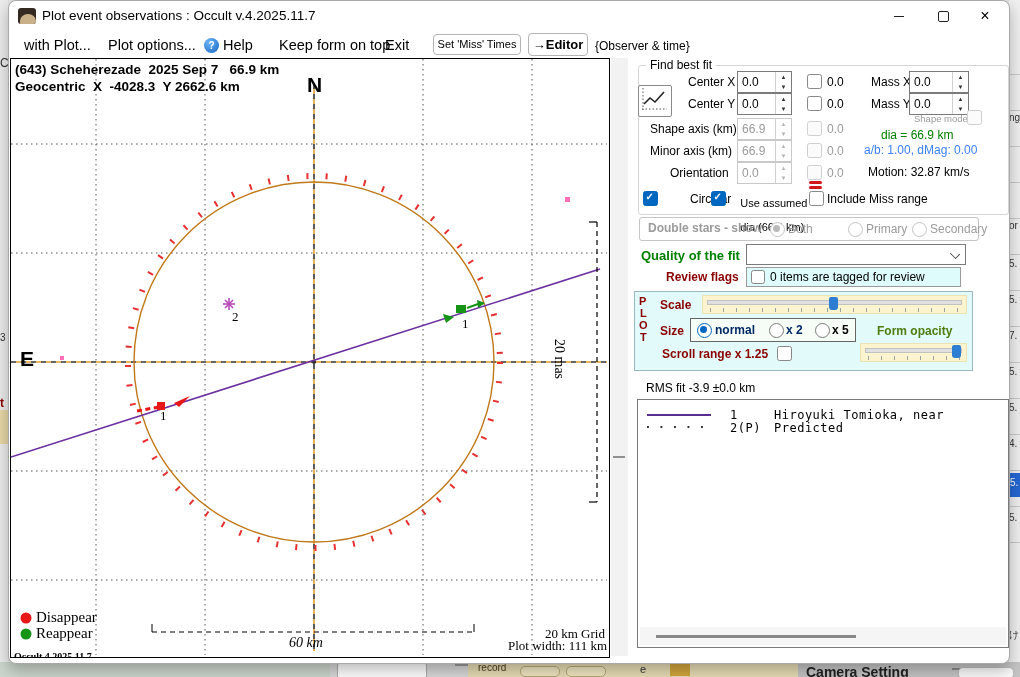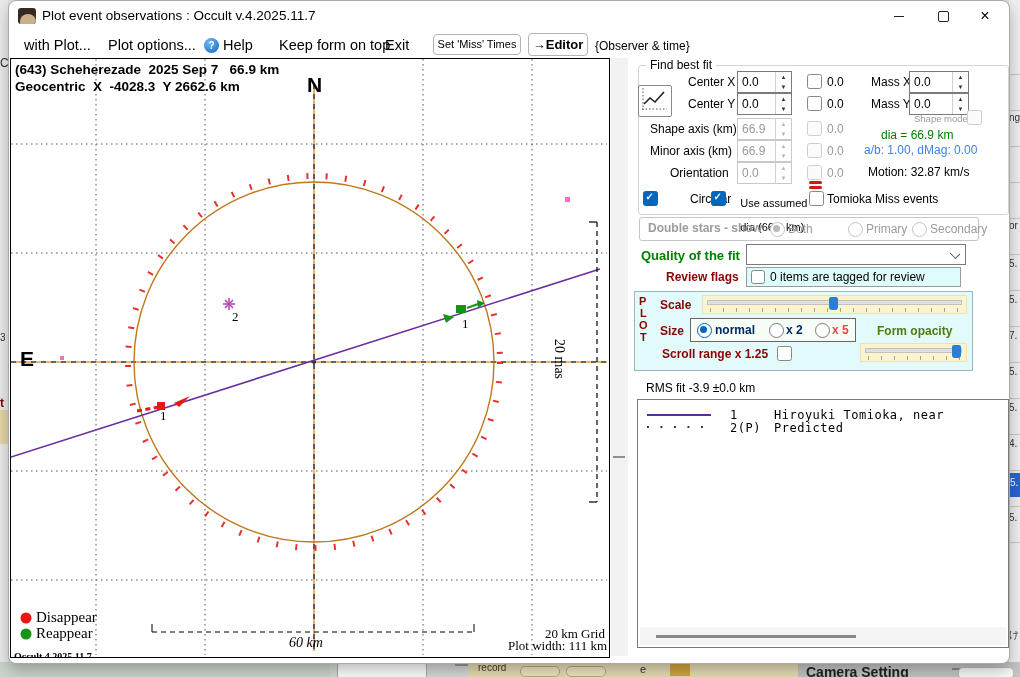--- a/index.html
+++ b/index.html
@@ -319,21 +319,21 @@
   <div class="abs" style="left:800px;top:180px;width:13px;height:3px;background:#d01818;border-radius:2px"></div>
   <div class="abs" style="left:800px;top:185px;width:13px;height:3px;background:#d01818;border-radius:2px"></div>
   <span class="cb on" style="left:634px;top:190px"></span>
   <div class="lbl" style="left:681px;top:191px">Circular</div>
   <span class="cb on" style="left:702px;top:190px"></span>
   <div class="lbl" style="left:719px;top:184px;font-size:11px">
     <span>Use assumed</span><br>
     <span>dia (66.9 km)</span>
   </div>
   <span class="cb" style="left:800px;top:190px"></span>
-  <div class="lbl" style="left:818px;top:191px">Tomioka Miss events</div>
+  <div class="lbl" style="left:818px;top:191px">Include Miss range</div>
 
   <div class="group" style="left:630px;top:216px;width:338px;height:22px;border-color:#c6c6c6">
     <span class="lbl b gray" style="left:8px;top:3px">Double stars - show</span>
     <span class="radio dis dissel" style="left:130px;top:4px"></span>
     <span class="lbl gray" style="left:148px;top:4px">Both</span>
     <span class="radio dis" style="left:208px;top:4px"></span>
     <span class="lbl gray" style="left:226px;top:4px">Primary</span>
     <span class="radio dis" style="left:272px;top:4px"></span>
     <span class="lbl gray" style="left:290px;top:4px">Secondary</span>
   </div>
@@ -360,21 +360,21 @@
       <span class="ticks"></span>
       <span class="thumb" style="left:126px"></span>
     </div>
     <span class="lbl b maroon" style="left:25px;top:32px">Size</span>
     <div class="abs" style="left:55px;top:26px;width:164px;height:22px;background:#f6fdf6;border:1px solid #666">
       <span class="radio sel" style="left:6px;top:4px"></span>
       <span class="lbl b" style="left:24px;top:4px;color:#002a66">normal</span>
       <span class="radio" style="left:78px;top:4px"></span>
       <span class="lbl b" style="left:95px;top:4px;color:#002a66">x 2</span>
       <span class="radio" style="left:124px;top:4px"></span>
-      <span class="lbl b" style="left:141px;top:4px;color:#ef4444">x 5</span>
+      <span class="lbl b" style="left:141px;top:4px;color:#000000">x 5</span>
     </div>
     <span class="lbl b magenta" style="left:242px;top:32px">Form opacity</span>
     <div class="slider" style="left:225px;top:51px;width:105px;height:17px">
       <span class="groove"></span>
       <span class="ticks"></span>
       <span class="thumb" style="left:91px"></span>
     </div>
     <span class="lbl b maroon" style="left:27px;top:55px">Scroll range x 1.25</span>
     <span class="cb" style="left:142px;top:54px"></span>
   </div>

